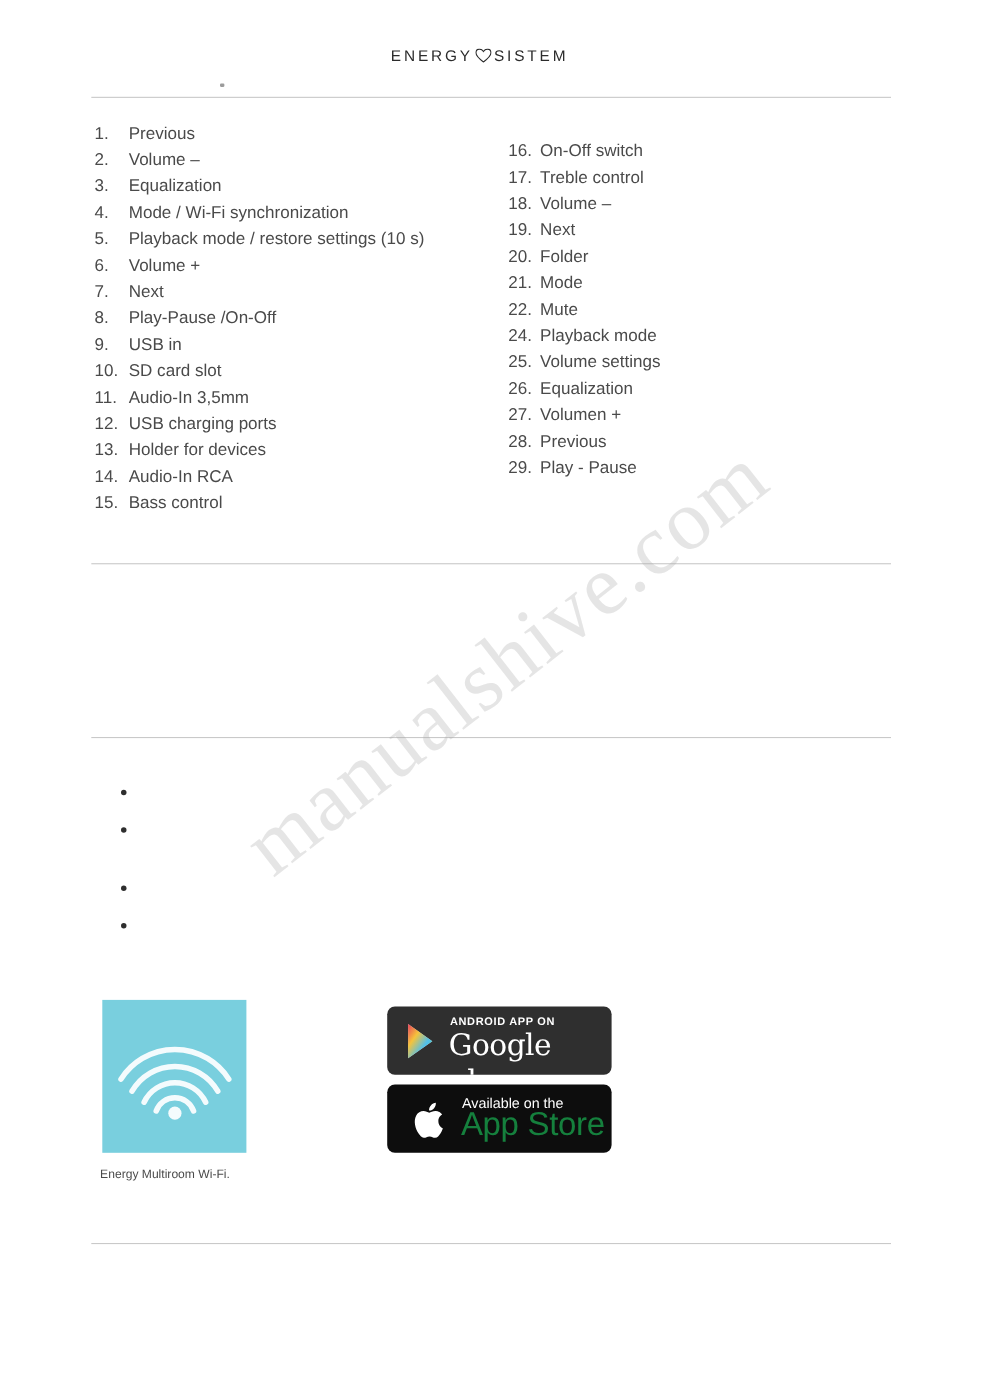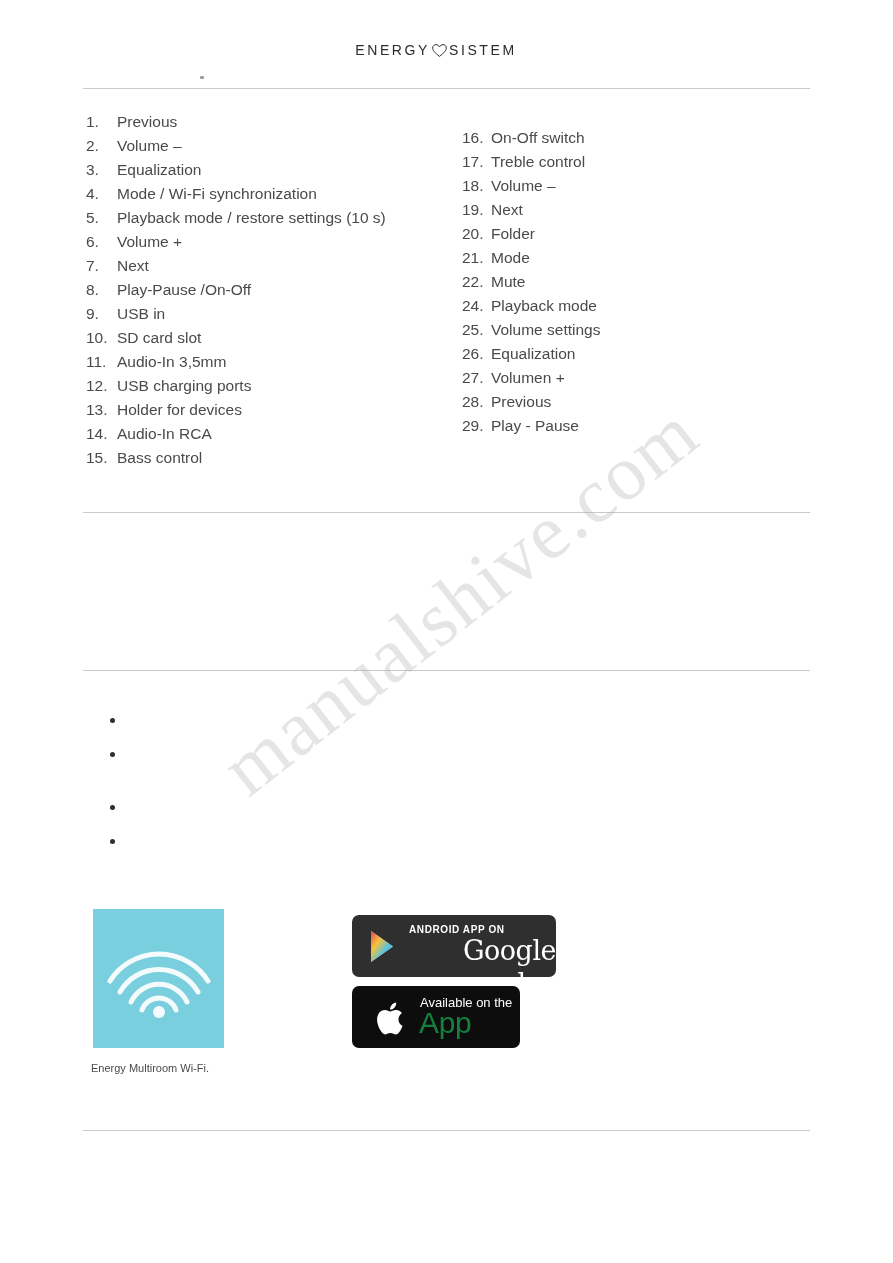--- a/index.html
+++ b/index.html
@@ -162,26 +162,25 @@
     background: #262626;
     color: #ffffff;
     overflow: hidden;
   }
   .badge.google {
     left: 352px;
     top: 915px;
     width: 204px;
     height: 62px;
     background: #2f2f2f;
-    text-align: right;
   }
   .badge.apple {
     left: 352px;
     top: 986px;
-    width: 168px;
+    width: 204px;
     height: 62px;
     background: #0d0d0d;
   }
   .gp-top {
     position: absolute;
     left: 57px;
     top: 9px;
     font-size: 10px;
     font-weight: bold;
     letter-spacing: 0.6px;

